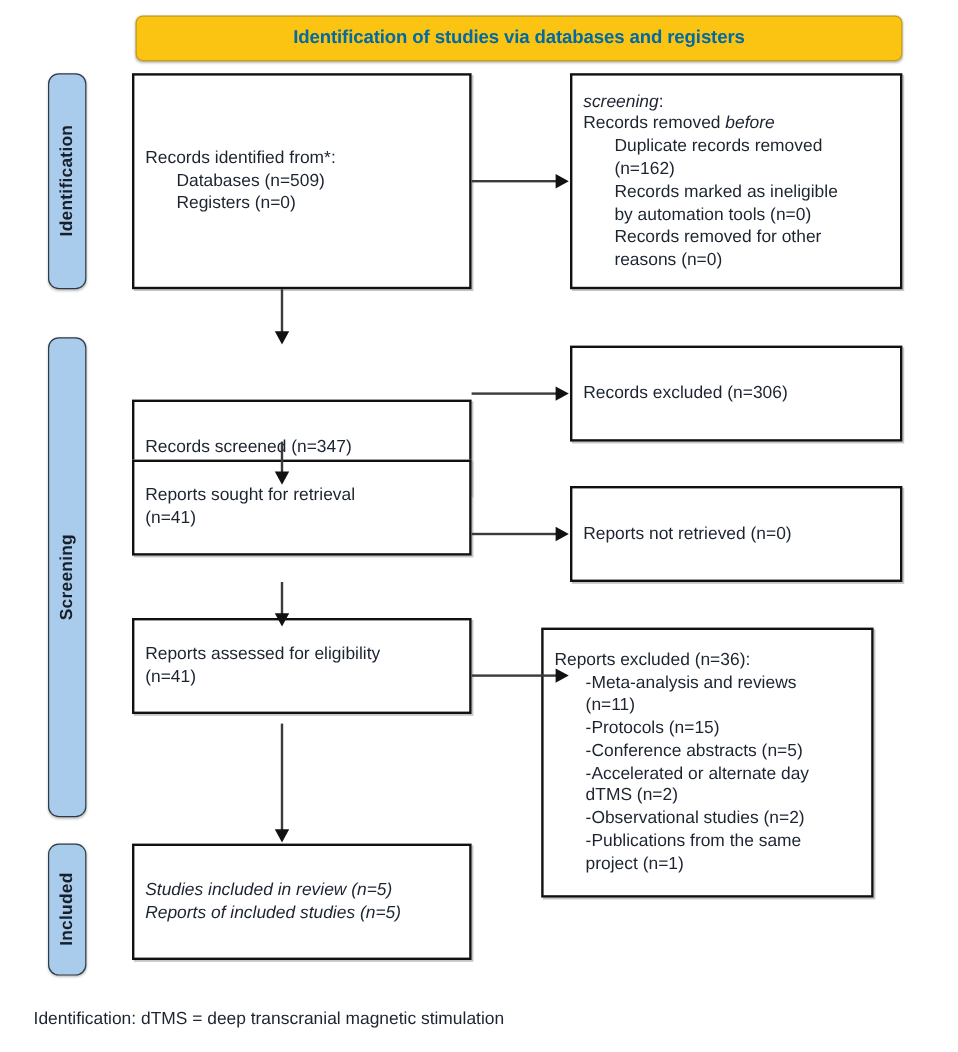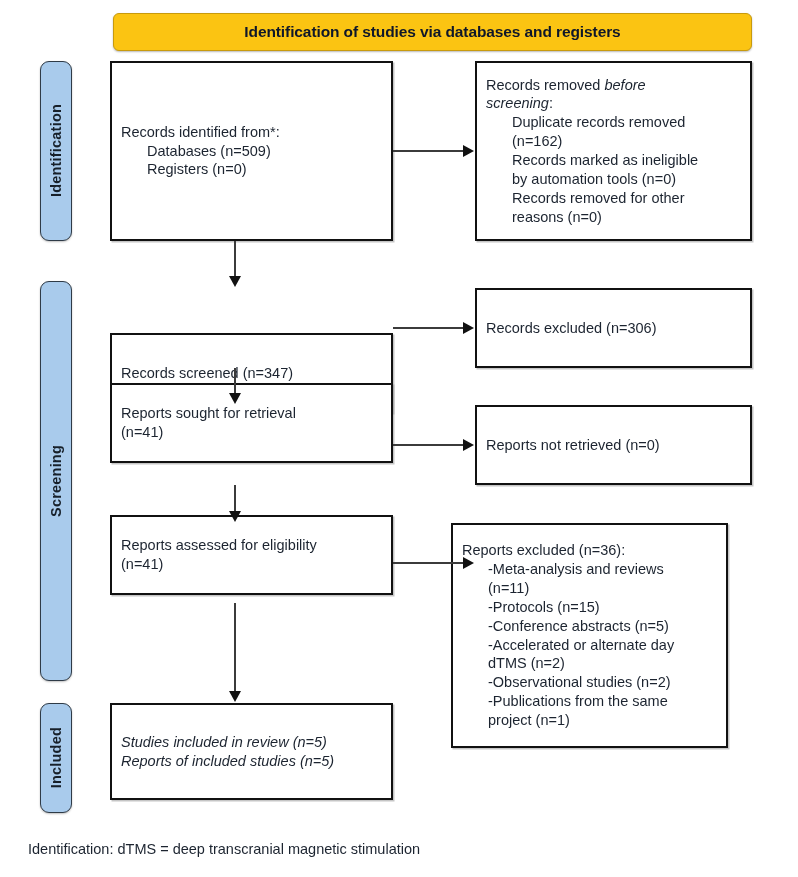--- a/index.html
+++ b/index.html
@@ -28,21 +28,21 @@
     border-radius: 6px;
     box-sizing: border-box;
     display: flex;
     align-items: center;
     justify-content: center;
     box-shadow: 0 1px 2px rgba(0,0,0,0.28);
   }
   .banner-text {
     font-size: 15.5px;
     font-weight: bold;
-    color: #0f172a;
+    color: #0369a1;
     letter-spacing: -0.1px;
   }
 
   
   .stage {
     position: absolute;
     background: #a9cbec;
     border: 1.5px solid #2f3b47;
     border-radius: 9px;
     box-sizing: border-box;
@@ -195,22 +195,22 @@
 
 <div class="box" id="box-included">
   <div class="box-body">
     <span class="hang">Studies included in review (n=5)</span>
     <span class="hang">Reports of included studies (n=5)</span>
   </div>
 </div>
 
 <div class="box" id="box-removed">
   <div class="box-body">
+    <span class="hang"><em>screening</em><span>:</span></span>
     <span class="hang"><span>Records removed </span><em>before</em></span>
-    <span class="hang"><em>screening</em><span>:</span></span>
     <span class="indent">Duplicate records removed</span>
     <span class="indent">(n=162)</span>
     <span class="indent">Records marked as ineligible</span>
     <span class="indent">by automation tools (n=0)</span>
     <span class="indent">Records removed for other</span>
     <span class="indent">reasons (n=0)</span>
   </div>
 </div>
 
 <div class="box" id="box-excluded-rec">

